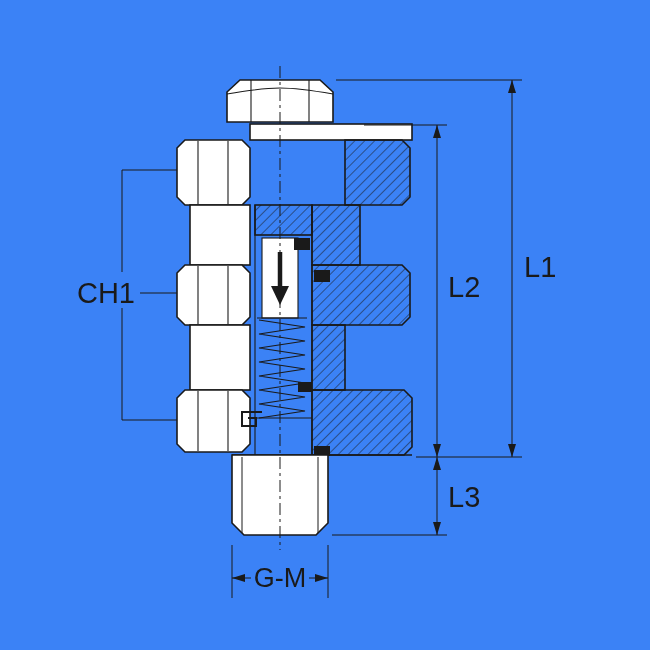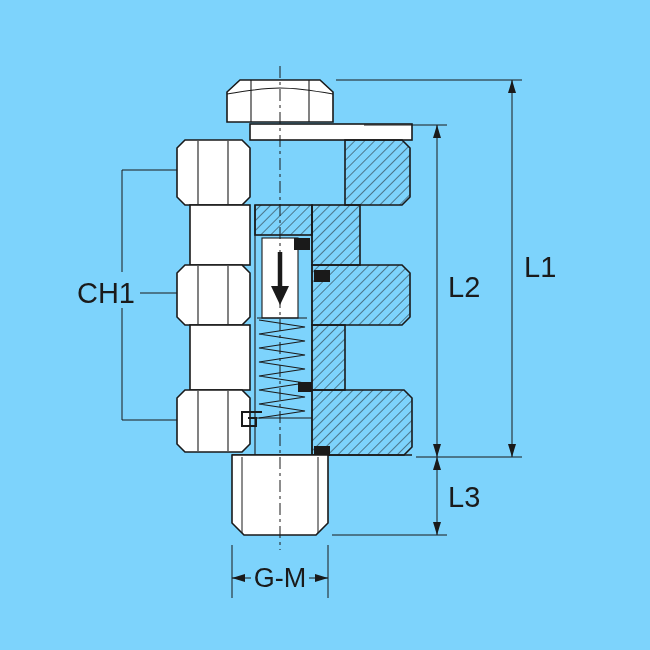--- a/index.html
+++ b/index.html
@@ -1,17 +1,17 @@
 <!DOCTYPE html>
 <html><head>
 <meta charset="utf-8">
 <style>
   html,body{margin:0;padding:0;background:#ffffff;}
   .stage{
-    width:650px;height:650px;background:#7dd3fc;position:relative;
+    width:650px;height:650px;background:#3b82f6;position:relative;
     font-family:"Liberation Sans", sans-serif;
   }
   svg{display:block;}
   .outline{stroke:#1a1a1a;stroke-width:1.6;fill:none;}
   .thin{stroke:#1a1a1a;stroke-width:1.1;fill:none;}
   .dim{stroke:#1a1a1a;stroke-width:1;fill:none;}
   .fillwhite{fill:#ffffff;}
   .hatched{fill:url(#hatch);stroke:#1a1a1a;stroke-width:1.6;}
   .seal{fill:#1a1a1a;stroke:none;}
   .arrowhead{fill:#1a1a1a;stroke:none;}

